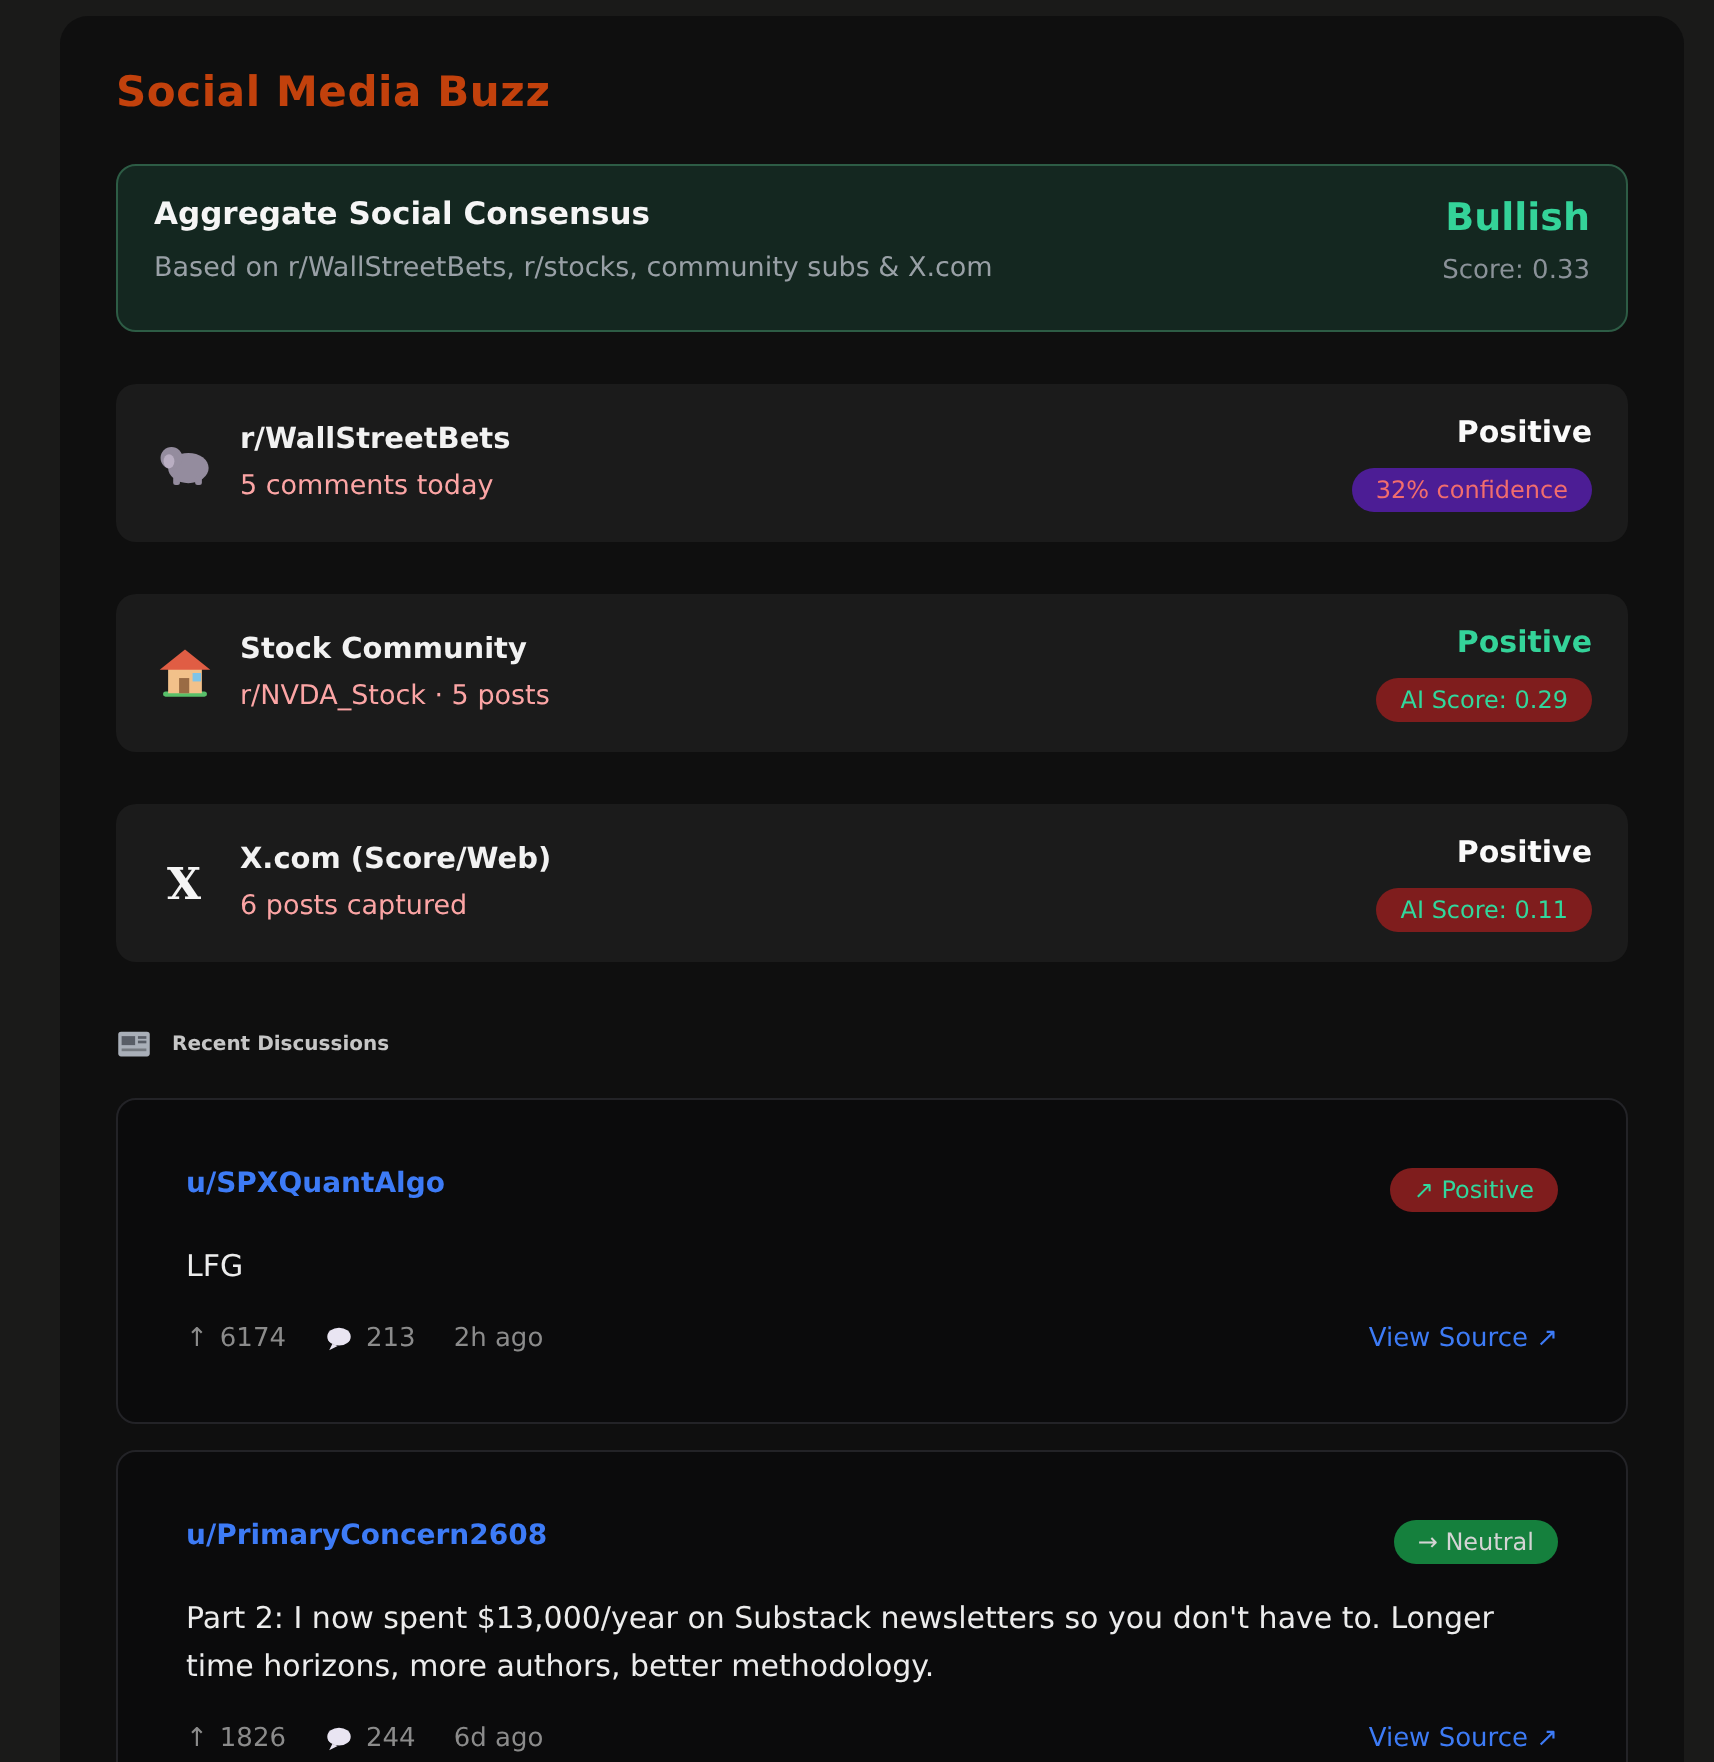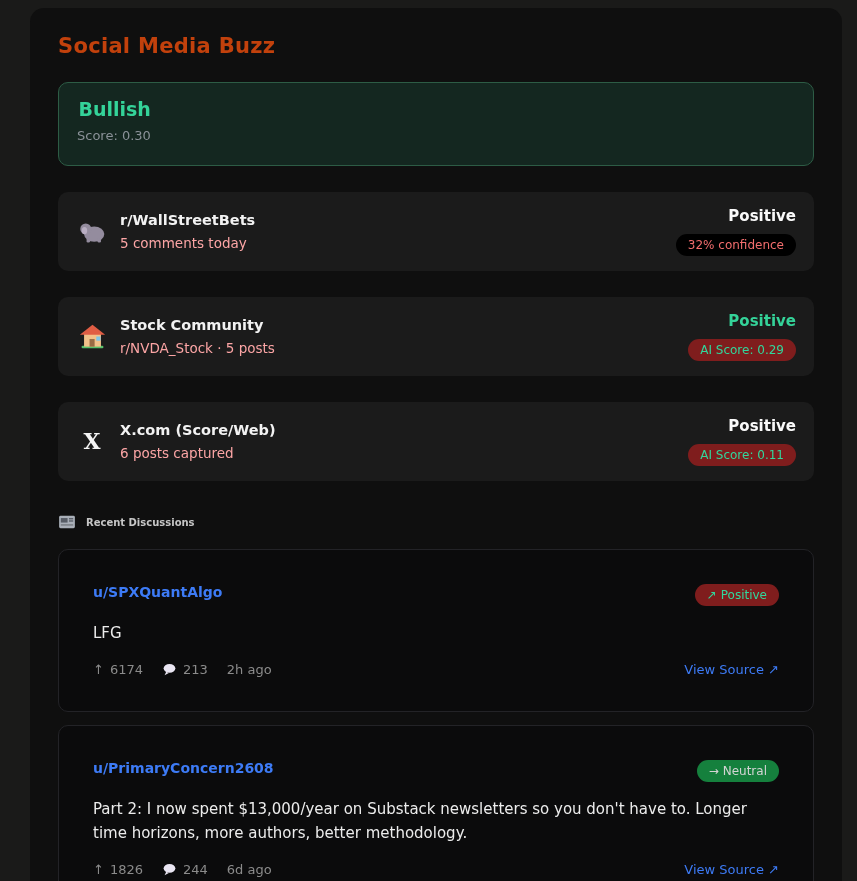--- a/index.html
+++ b/index.html
@@ -39,21 +39,21 @@
   .src-name   { color:#f2f2f2; font-size:14.5px; font-weight:bold; }
   .src-detail { color:#fca5a5; font-size:13.5px; margin-top:7px; }
   .src-right  { margin-left:auto; text-align:right; }
   .src-sent   { font-size:15px; font-weight:bold; margin-bottom:9px; }
   .sent-white { color:#fafafa; }
   .sent-green { color:#34d399; }
   .badge {
     display:inline-block; padding:4px 12px; border-radius:999px;
     font-size:12px; white-space:nowrap;
   }
-  .badge-red     { background:#000000; color:#f26d6d; }
+  .badge-red     { background:#4c1d95; color:#f26d6d; }
   .badge-green   { background:#7f1d1d; color:#31d79c; }
   .badge-neutral { background:#15803d; color:#d4d4d4; }
   
   .disc-header {
     margin:32px 0 18px; display:flex; align-items:center; gap:10px;
     color:#c6c6c6; font-size:10px; font-weight:bold;
   }
   .post-card {
     background:#0b0b0c; border:1px solid #232327; border-radius:10px;
     padding:34px; margin-bottom:13px;
@@ -69,23 +69,27 @@
   svg { display:block; }
 </style>
 </head>
 <body>
 
 <div class="panel">
 
   <div class="page-title">Social Media Buzz</div>
 
   <div class="agg-card">
+    <div>
+      <div class="agg-title">Aggregate Social Consensus</div>
+      <div class="agg-sub">Based on r/WallStreetBets, r/stocks, community subs &amp; X.com</div>
+    </div>
     <div class="agg-right">
       <div class="agg-sent">Bullish</div>
-      <div class="agg-score">Score: 0.30</div>
+      <div class="agg-score">Score: 0.33</div>
     </div>
   </div>
 
   <div class="src-card">
     <span class="src-icon">
       <svg width="27" height="27" viewBox="0 0 32 32">
         <ellipse cx="18" cy="19" rx="12" ry="9" fill="#948c9e"></ellipse>
         <circle cx="8" cy="13" r="6.5" fill="#948c9e"></circle>
         <ellipse cx="6.5" cy="15" rx="3.2" ry="4.2" fill="#b9aec2"></ellipse>
         <rect x="9" y="24" width="4" height="5" rx="1.5" fill="#948c9e"></rect>

